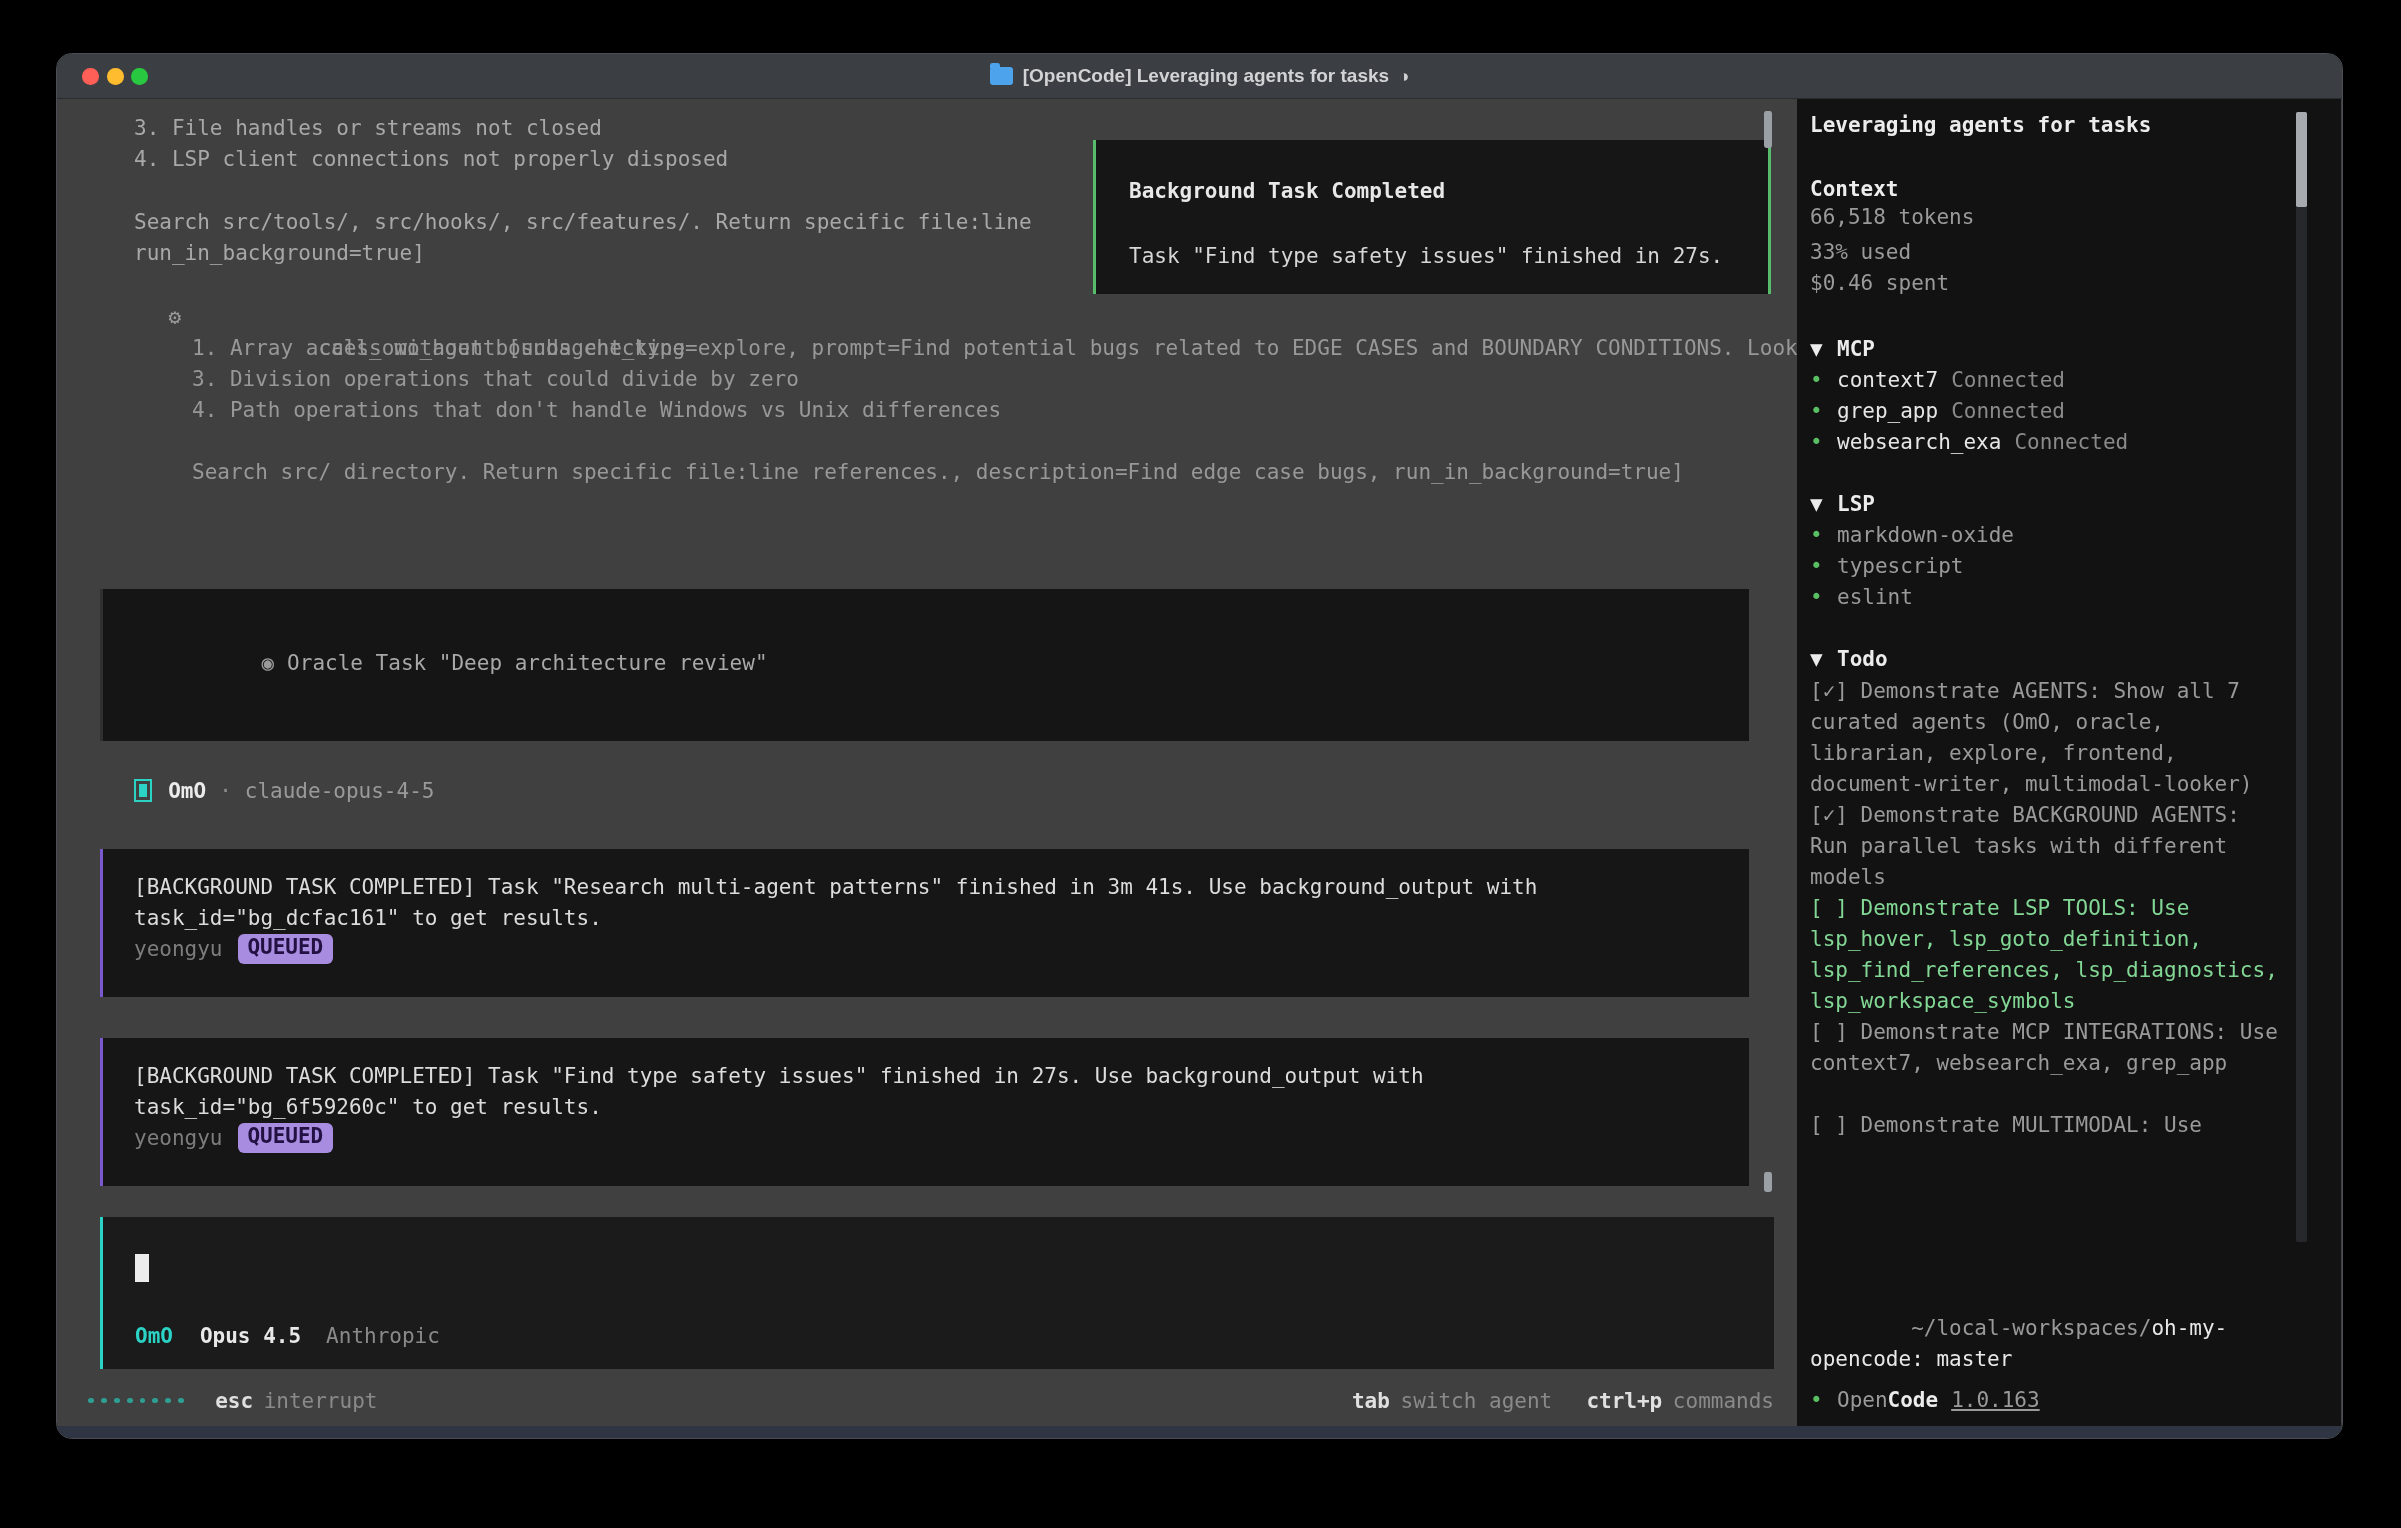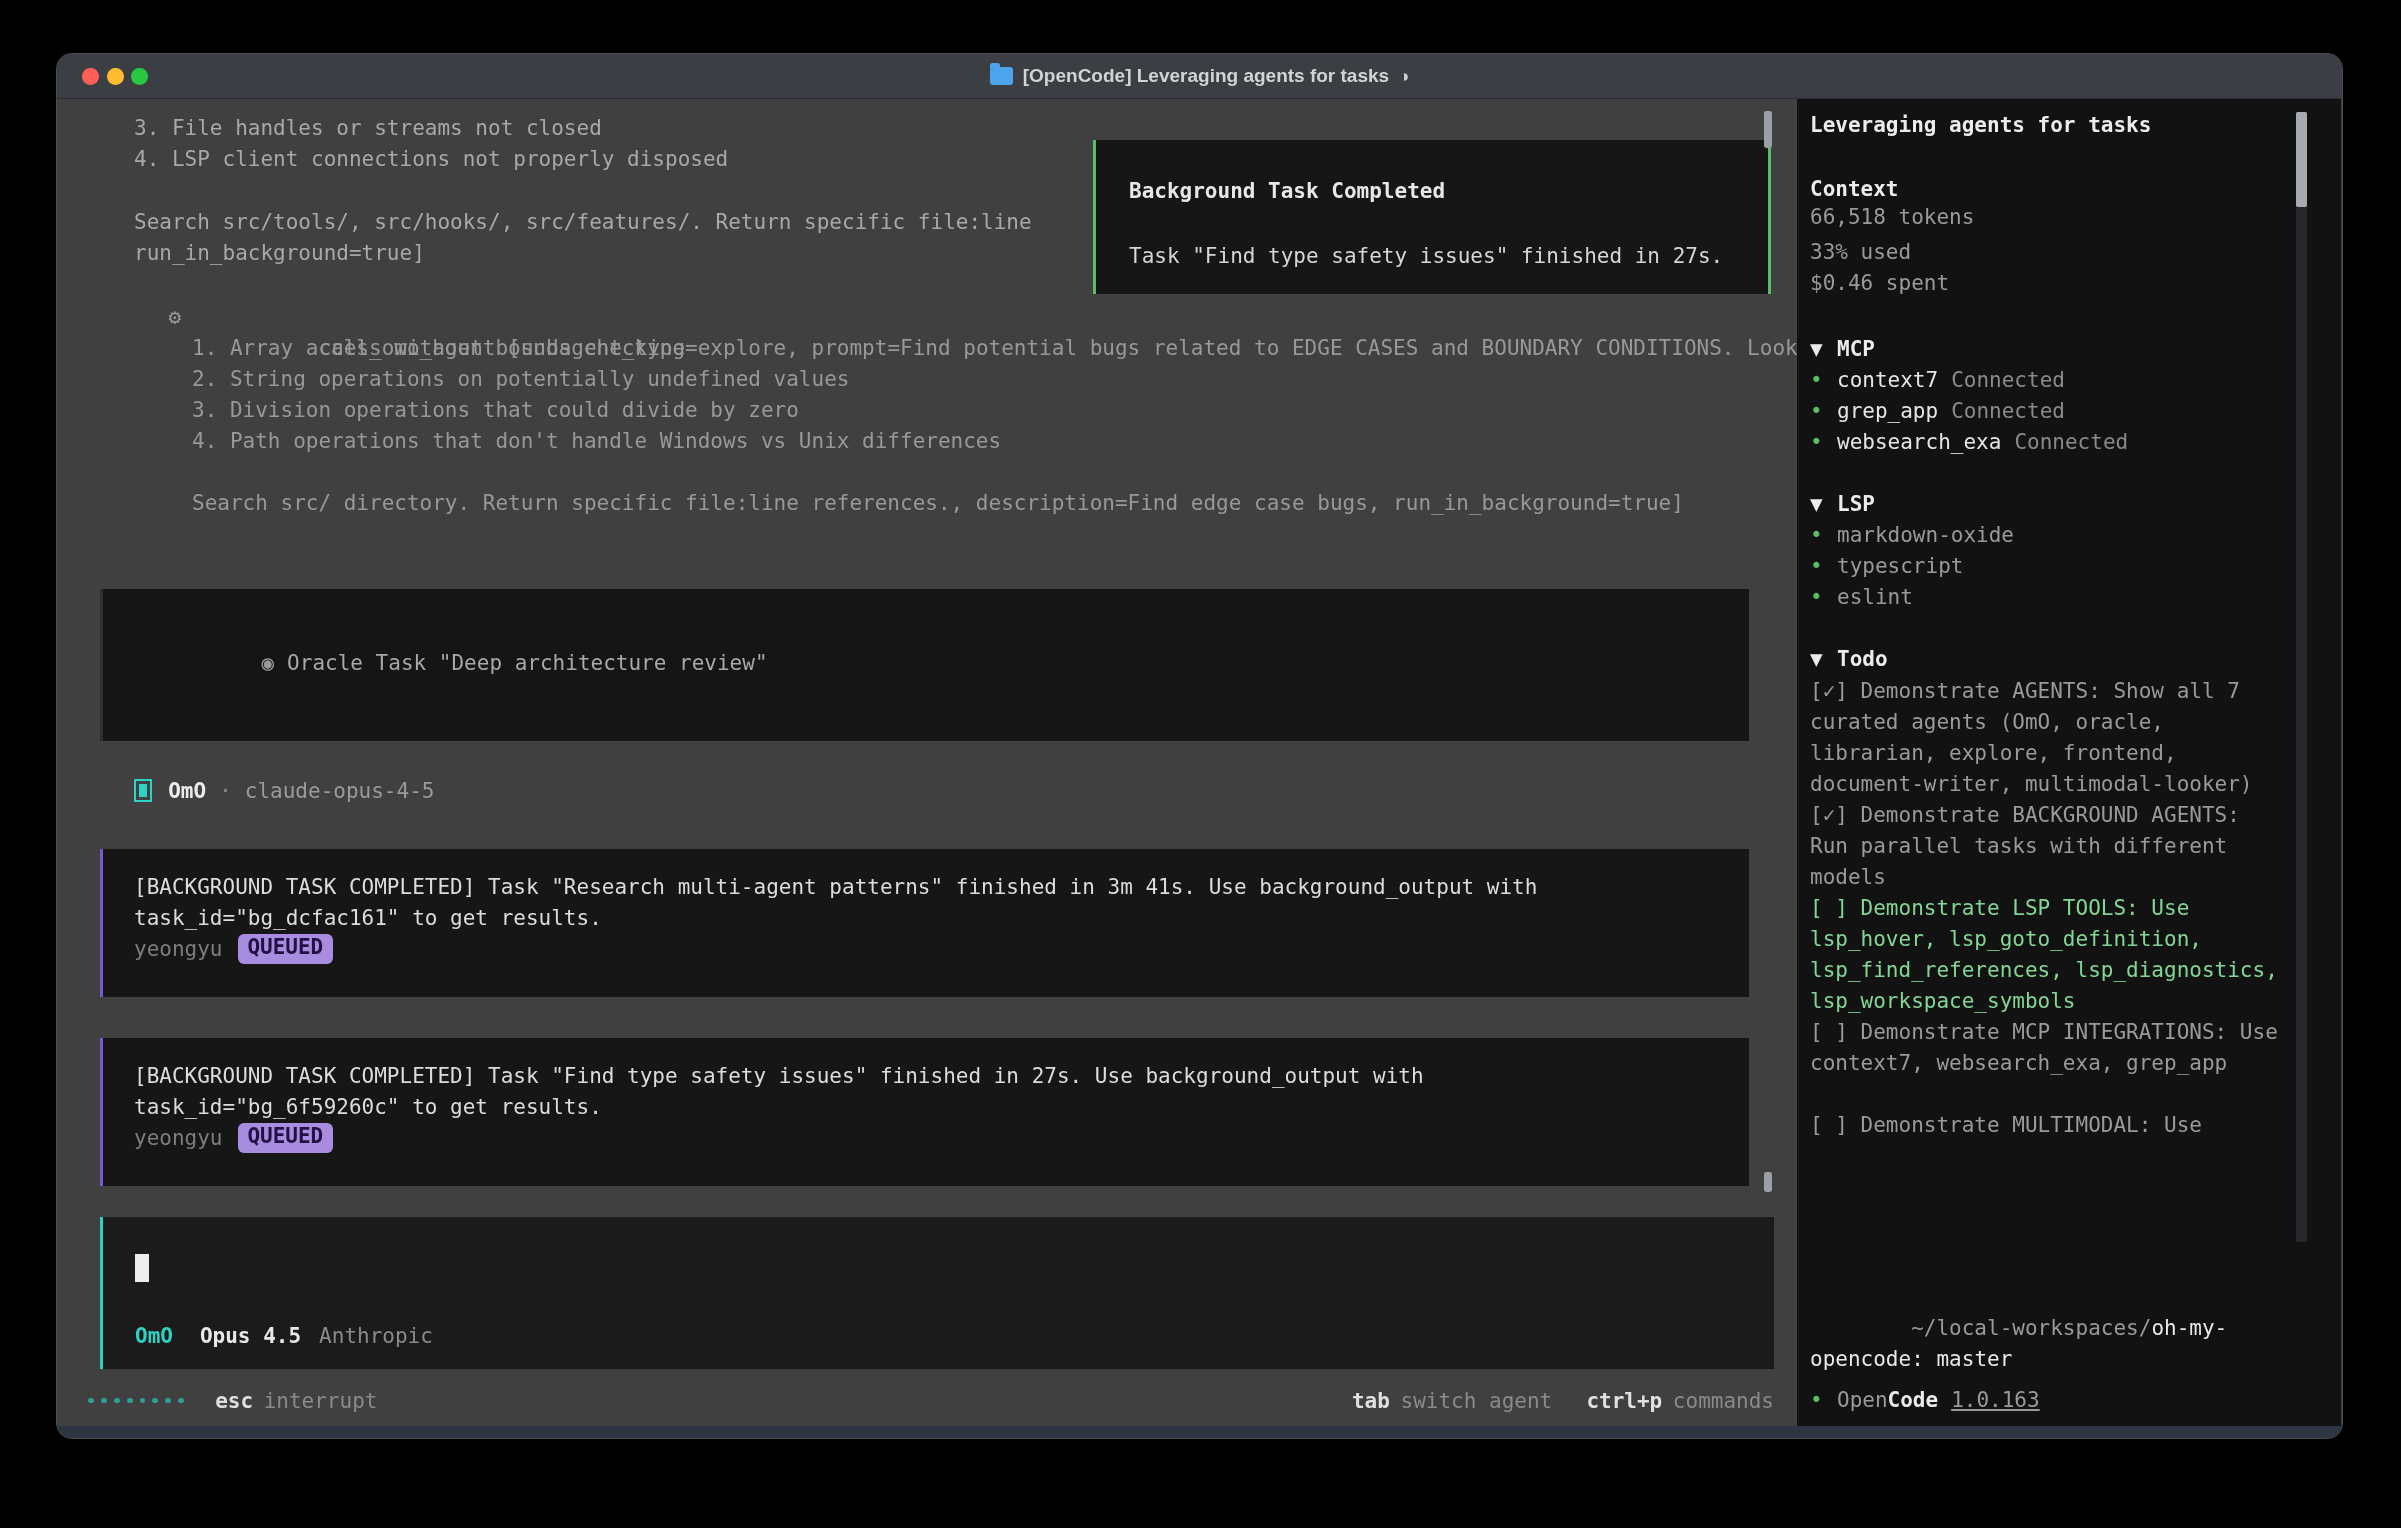--- a/index.html
+++ b/index.html
@@ -64,21 +64,21 @@
   .task-block .meta{display:flex;align-items:center;height:31px;}
   .task-block .user{color:#7d7d7d;margin-right:15.4px;}
   .badge{background:#a78ce0;color:#221142;font-weight:bold;border-radius:6px;padding:1.2px 9.5px;
     height:30px;line-height:25px;display:inline-block;}
 
   #input-box{position:absolute;left:43px;top:1118px;width:1674px;height:152px;background:#1b1b1b;
     border-left:3.5px solid #2bd3c5;padding:37px 0 0 32px;}
   #cursor{width:14px;height:28px;background:#ececec;}
   #input-model-row{margin-top:38px;display:flex;align-items:center;height:31px;}
   #input-model-row .m1{color:#2bd3c5;font-weight:bold;margin-right:27px;}
-  #input-model-row .m2{color:#e8e8e8;font-weight:bold;margin-right:18px;}
+  #input-model-row .m2{color:#e8e8e8;font-weight:bold;margin-right:25px;}
   #input-model-row .m3{color:#8a8a8a;}
 
   #statusbar{position:absolute;left:77px;top:1286px;width:1640px;display:flex;align-items:center;height:31px;}
   #spinner-dots{display:flex;gap:7px;margin-right:31px;margin-left:-46px;}
   #spinner-dots i{width:5.9px;height:5.9px;border-radius:50%;background:#2e9e93;}
   .key{color:#e0e0e0;font-weight:bold;}
   .keylabel{color:#8a8a8a;}
   #status-right{margin-left:auto;display:flex;gap:10.6px;align-items:center;}
   #status-right .gap{width:13px;}
 
@@ -144,21 +144,20 @@
       <div id="notification">
         <div class="ntitle">Background Task Completed</div>
         <div class="nbody">Task "Find type safety issues" finished in 27s.</div>
       </div>
 
       <div id="tool-call">
         <div class="line t-dim2 first">
           <span id="gear">⚙</span><span>call_omo_agent [subagent_type=explore, prompt=Find potential bugs related to EDGE CASES and BOUNDARY CONDITIONS. Look for</span>
         </div>
         <div class="line t-dim2">1. Array access without bounds checking</div>
-        <div class="line t-dim2">2. String operations on potentially undefined values</div>
         <div class="line t-dim2">3. Division operations that could divide by zero</div>
         <div class="line t-dim2">4. Path operations that don't handle Windows vs Unix differences</div>
         <div class="line"></div>
         <div class="line t-dim2">Search src/ directory. Return specific file:line references., description=Find edge case bugs, run_in_background=true]</div>
       </div>
 
       <div id="oracle-block">
         <div class="line t-dim">
           <span id="oracle-icon">◉</span><span>Oracle Task "Deep architecture review"</span>
         </div>

